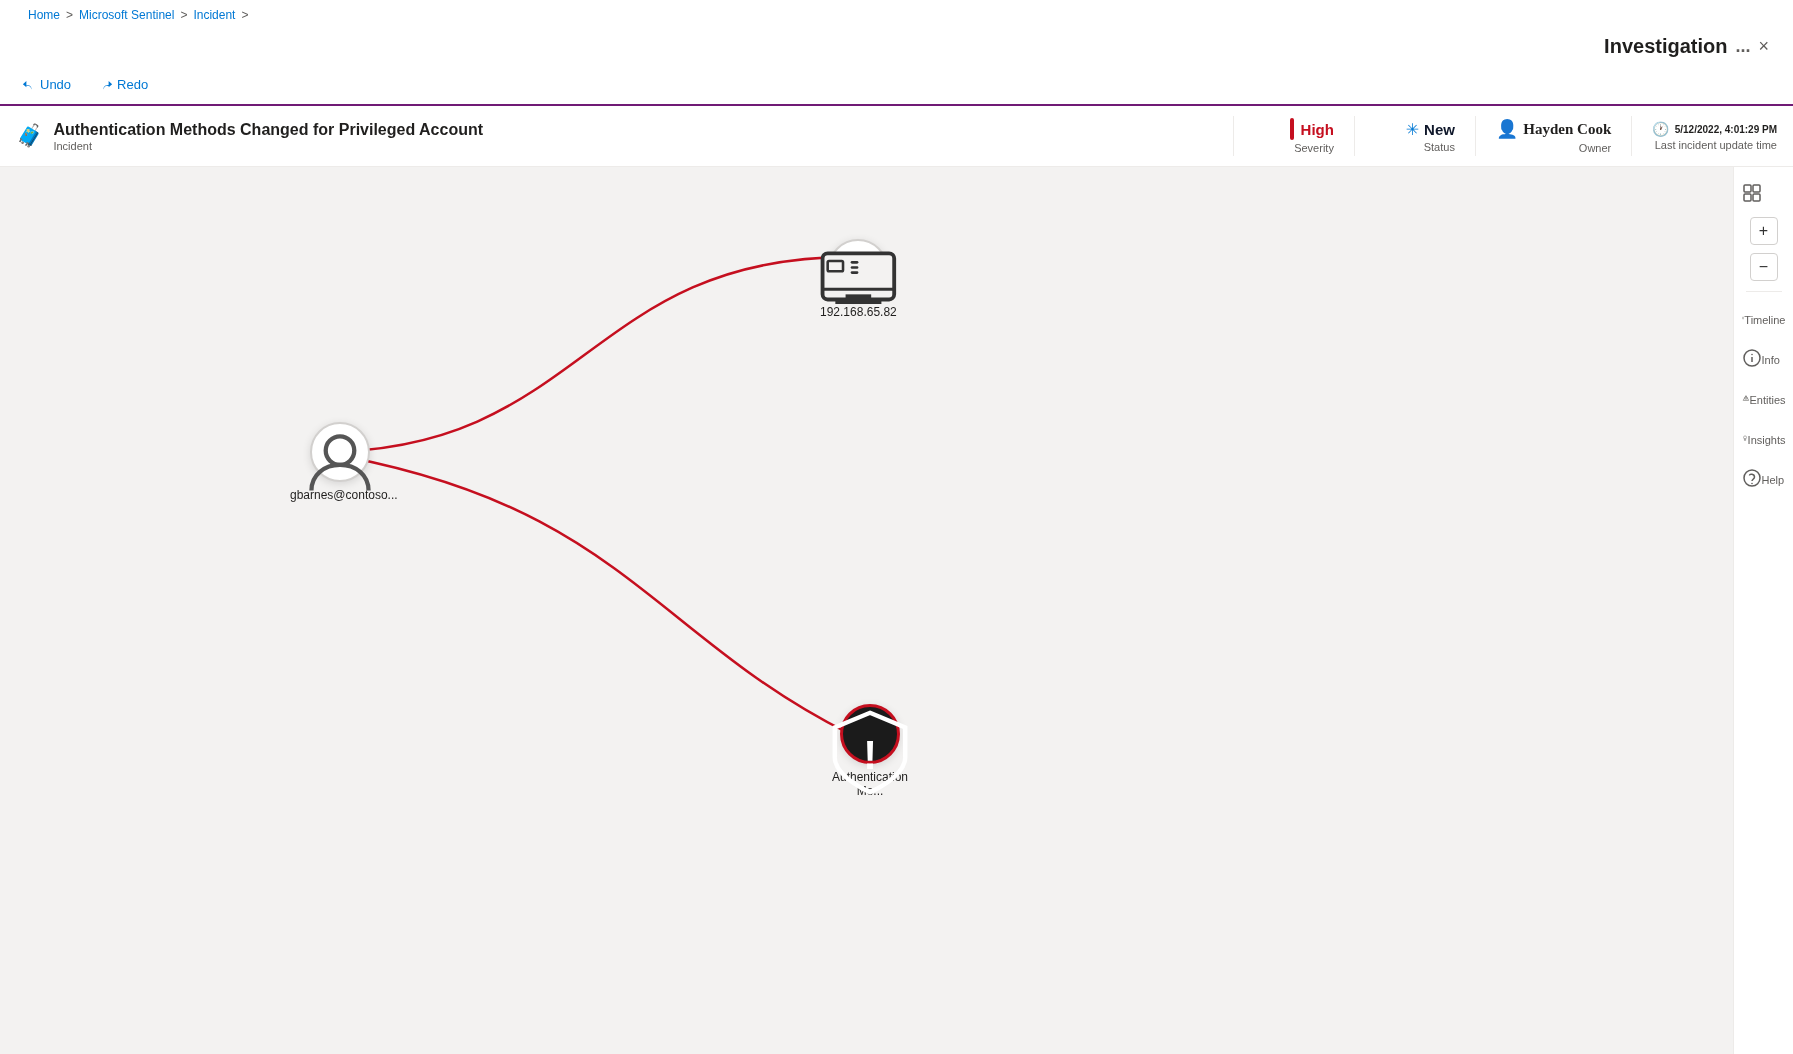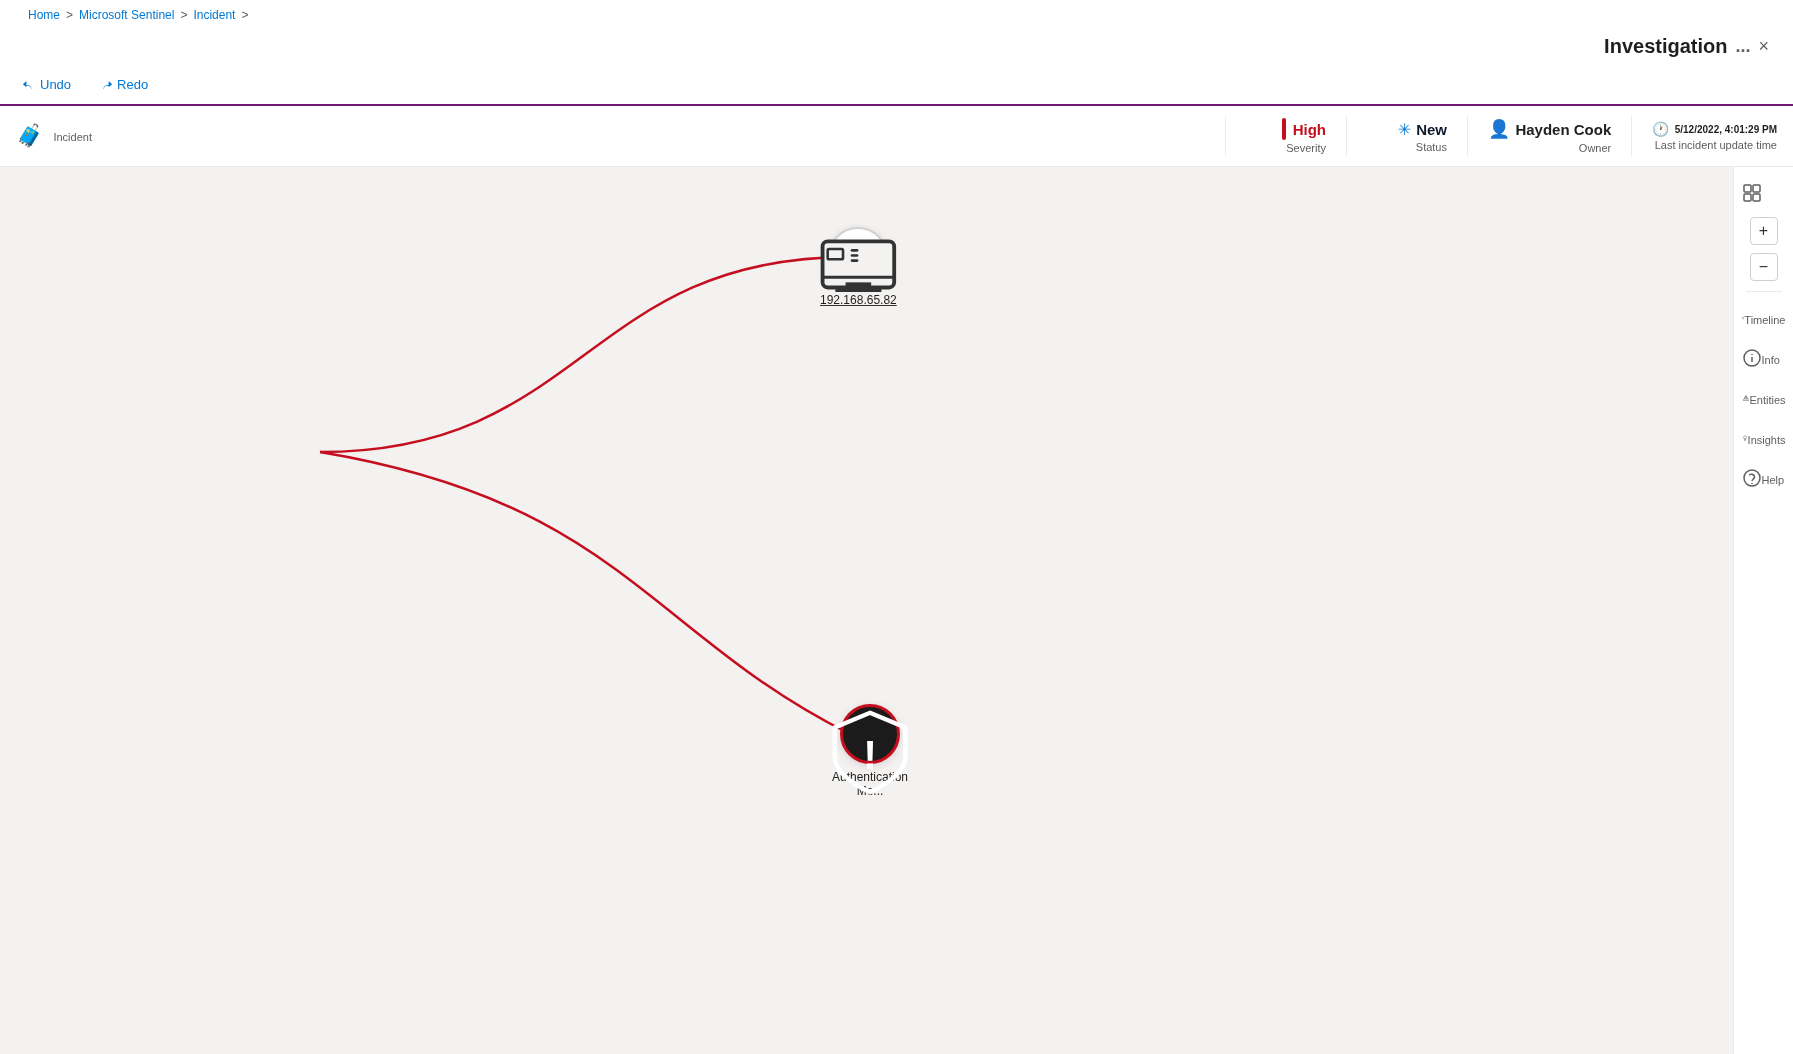--- a/index.html
+++ b/index.html
@@ -29,21 +29,21 @@
     .incident-sub { font-size: 11px; color: #605e5c; margin-top: 1px; }
     .info-separator { width: 1px; height: 40px; background: #edebe9; margin: 0 20px; }
     .info-item { display: flex; flex-direction: column; align-items: flex-end; min-width: 80px; }
     .info-item-row { display: flex; align-items: center; gap: 5px; }
     .info-label { font-size: 11px; color: #605e5c; margin-top: 2px; }
     .severity-dot { width: 4px; height: 22px; background: #c50f1f; border-radius: 2px; margin-right: 2px; }
     .severity-text { font-size: 15px; font-weight: 600; color: #c50f1f; }
     .status-spin { font-size: 16px; color: #0078d4; }
     .status-text { font-size: 15px; font-weight: 600; color: #0f172a; }
     .owner-icon { font-size: 18px; color: #0078d4; }
-    .owner-text { font-size: 15px; font-weight: 600; color: #201f1e; }
+    .owner-text { font-size: 15px; font-weight: 600; color: #201f1e; font-family: Liberation Serif, serif; }
     .time-icon { font-size: 14px; color: #0078d4; }
     .time-text { font-size: 10px; font-weight: 600; color: #201f1e; }
 
     
     .main-area { display: flex; height: calc(1054px - 165px); background: #f3f2f1; }
 
     
     .graph-canvas { flex: 1; position: relative; overflow: hidden; background: #f3f2f1; }
     .graph-canvas svg { position: absolute; top: 0; left: 0; width: 100%; height: 100%; }
 
@@ -93,20 +93,21 @@
       <path d="M11 3.5L15 7l-4 3.5V8c-3.5 0-6 1.5-6 5 1-3.5 3-4.5 6-4.5V5.5z"></path>
     </svg>
     <span>Redo</span>
   </button>
 </div>
 
 <div class="info-bar">
   <div class="incident-title-group">
     <span class="incident-icon">🧳</span>
     <div>
+      <div class="incident-title">Authentication Methods Changed for Privileged Account</div>
       <div class="incident-sub">Incident</div>
     </div>
   </div>
 
   <div class="info-separator"></div>
 
   <div class="info-item">
     <div class="info-item-row">
       <div class="severity-dot"></div>
       <span class="severity-text">High</span>
@@ -149,36 +150,45 @@
 
   <div class="graph-canvas">
 
     <svg id="graph-svg" xmlns="http://www.w3.org/2000/svg">
 
       <path id="edge-user-ip" stroke="#c50f1f" stroke-width="2.5" fill="none" d="M 320 285 C 585 285 585 90 850 90"></path>
 
       <path id="edge-user-alert" stroke="#c50f1f" stroke-width="2.5" fill="none" d="M 320 285 C 620 335 650 467 850 567"></path>
     </svg>
 
-    <div class="node" style="left: 820px; top: 60px; text-decoration: underline;">
+    <div class="node" style="left: 820px; top: 72px;">
       <div class="node-circle">
         <svg width="30" height="24" viewBox="0 0 30 24" fill="none">
           <rect x="1" y="2" width="28" height="18" rx="2" stroke="#333" stroke-width="1.5" fill="#f3f2f1"></rect>
           <line x1="1" y1="16" x2="29" y2="16" stroke="#333" stroke-width="1.2"></line>
           <rect x="10" y="18" width="10" height="3" fill="#333"></rect>
           <line x1="6" y1="21" x2="24" y2="21" stroke="#333" stroke-width="1.5"></line>
           <rect x="3" y="5" width="6" height="4" rx="0.5" stroke="#333" stroke-width="1" fill="none"></rect>
           <rect x="12" y="5" width="3" height="1" rx="0.5" fill="#333"></rect>
           <rect x="12" y="7" width="3" height="1" rx="0.5" fill="#333"></rect>
           <rect x="12" y="9" width="3" height="1" rx="0.5" fill="#333"></rect>
         </svg>
       </div>
       <div class="node-label">192.168.65.82</div>
     </div>
 
+    <div class="node" style="left: 290px; top: 255px;">
+      <div class="node-circle">
+        <svg width="28" height="28" viewBox="0 0 28 28" fill="none">
+          <circle cx="14" cy="10" r="5" stroke="#555" stroke-width="1.5" fill="none"></circle>
+          <path d="M4 24c0-5.5 4.5-9 10-9s10 3.5 10 9" stroke="#555" stroke-width="1.5" fill="none"></path>
+        </svg>
+      </div>
+      <div class="node-label">gbarnes@contoso...</div>
+    </div>
 
     <div class="node" style="left: 820px; top: 537px;">
       <div class="node-circle alert">
         <svg width="32" height="32" viewBox="0 0 32 32" fill="none">
           <path d="M16 3 L28 8 L28 18 C28 25 16 30 16 30 C16 30 4 25 4 18 L4 8 Z" stroke="#fff" stroke-width="1.5" fill="none"></path>
           <text x="16" y="22" text-anchor="middle" fill="#fff" font-size="14" font-weight="bold">!</text>
         </svg>
       </div>
       <div class="node-label">Authentication Me...</div>
     </div>

